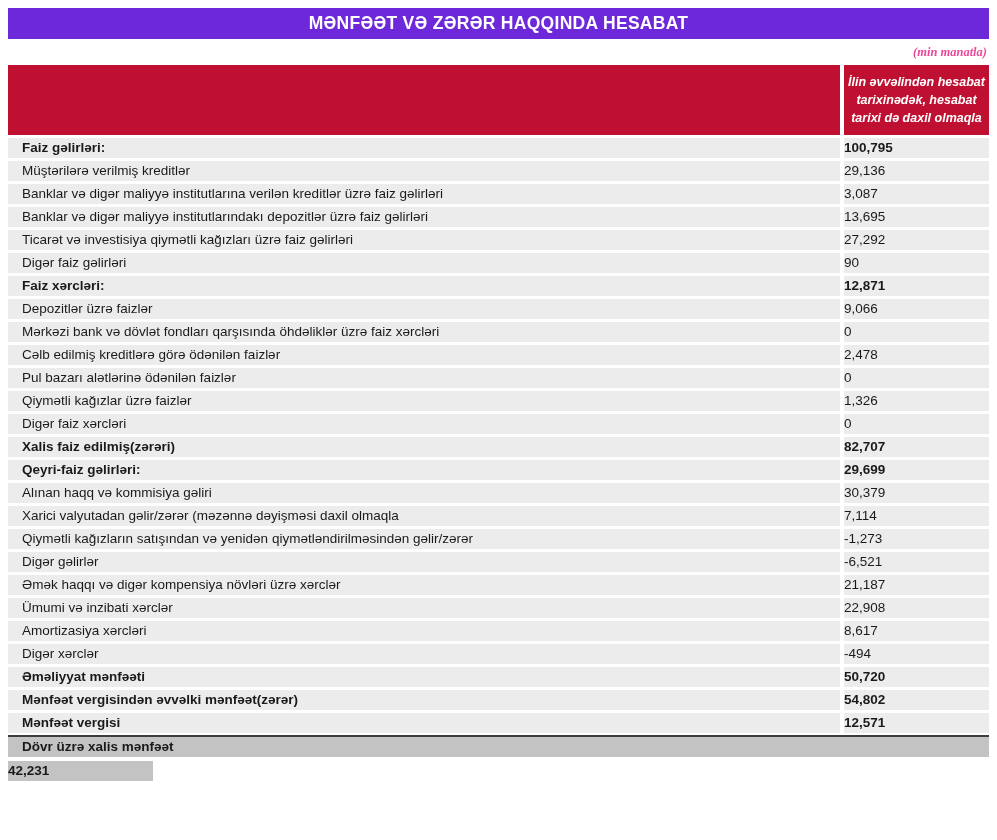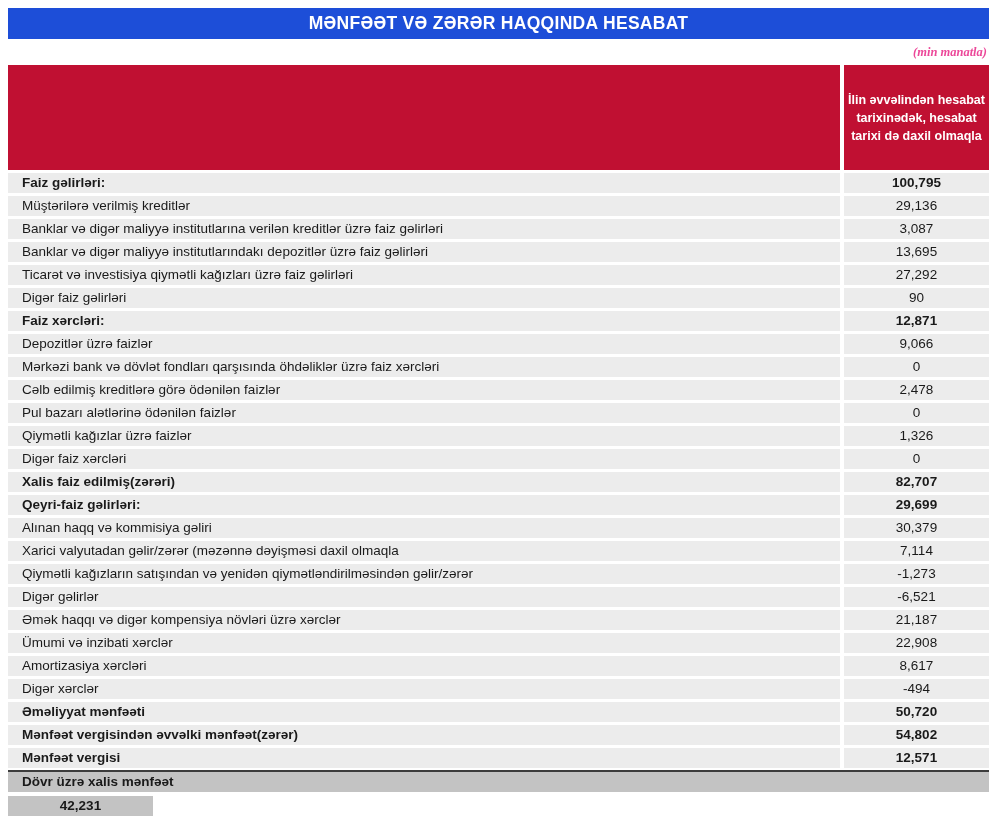--- a/index.html
+++ b/index.html
@@ -2,40 +2,40 @@
 <html><head>
 <meta charset="utf-8">
 <style>
   html,body{margin:0;padding:0;background:#ffffff;}
   .page{
     position:relative;width:997px;height:840px;box-sizing:border-box;
     padding:8px 8px 0 8px;background:#ffffff;
     font-family:"Liberation Sans",sans-serif;color:#1a1a1a;
   }
   .banner{
-    height:31px;background:#1d4ed8;color:#ffffff;
+    height:31px;background:#6d28d9;color:#ffffff;
     display:flex;align-items:center;justify-content:center;
     font-weight:bold;font-size:17.5px;letter-spacing:.3px;
   }
   .note{
     height:26px;line-height:26px;text-align:right;padding-right:2px;
     font-family:"Liberation Serif",serif;font-style:italic;font-weight:bold;
     font-size:12.5px;color:#ec4899;
   }
-  .thead{display:flex;gap:4px;height:105px;}
+  .thead{display:flex;gap:4px;height:70px;font-style:italic;}
   .th-label{flex:1;background:#c01032;}
   .th-value{
     width:145px;box-sizing:border-box;background:#c01032;color:#ffffff;
     font-weight:bold;font-size:12.5px;line-height:18px;text-align:center;
     display:flex;align-items:center;justify-content:center;padding:0 2px;
   }
   .row{display:flex;gap:4px;margin-top:3px;}
   .cell{background:#ececec;height:20px;line-height:20px;font-size:13.5px;overflow:hidden;white-space:nowrap;}
   .cell.label{flex:1;padding-left:14px;box-sizing:border-box;}
-  .cell.value{width:145px;text-align:center;}
+  .cell.value{width:145px;text-align:left;}
   .row.section .cell{font-weight:bold;}
   .row.total{border-top:2px solid #3c3c3c;margin-top:2px;flex-direction:column;}
   .row.total .cell{background:#c3c3c3;font-weight:bold;}
 </style>
 </head>
 <body>
 
 <div class="page">
 
   <div class="banner">

